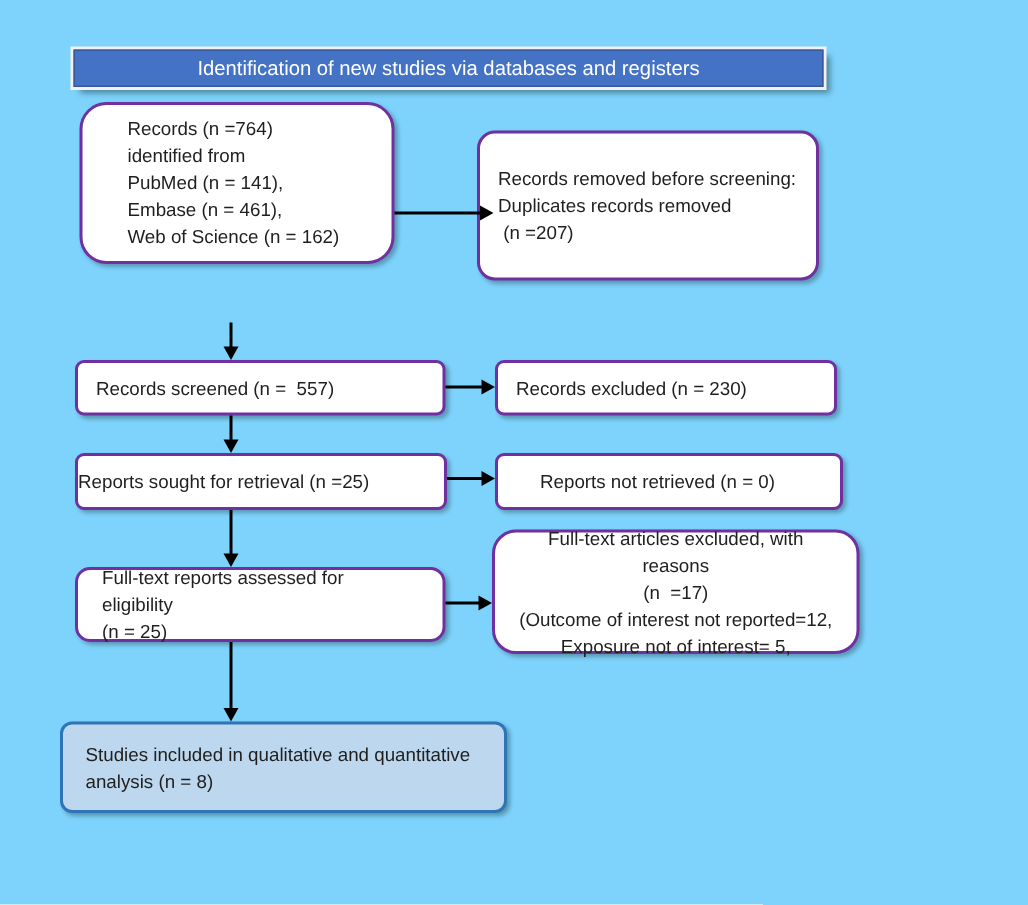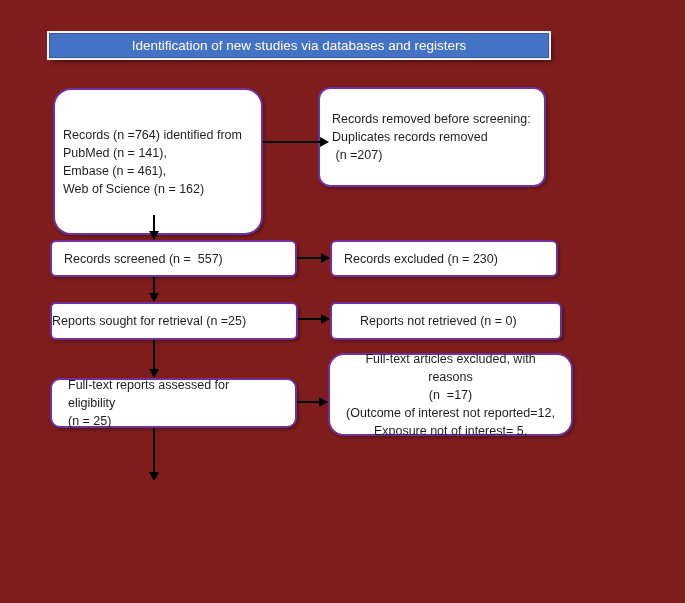--- a/index.html
+++ b/index.html
@@ -4,21 +4,21 @@
 <style>
   html, body {
     margin: 0;
     padding: 0;
     background: #ffffff;
   }
   .canvas {
     position: relative;
     width: 685px;
     height: 603px;
-    background: #7f1d1d;
+    background: #7dd3fc;
     font-family: "Liberation Sans", "DejaVu Sans", sans-serif;
     color: #1f1f1f;
     overflow: hidden;
   }
 
   
   .banner {
     position: absolute;
     left: 49px;
     top: 33px;
@@ -45,21 +45,21 @@
     box-shadow: 2px 2px 3px rgba(0,0,0,0.28);
     display: flex;
     align-items: center;
   }
   .box-text {
     white-space: pre-wrap;
     font-size: 12.5px;
     line-height: 18px;
   }
 
-  #box-identified   { left: 53px;  top: 68px;  width: 210px; height: 147px; border-radius: 18px; padding: 0 8px; margin-top: 20px; }
+  #box-identified   { left: 53px;  top: 68px;  width: 210px; height: 108px; border-radius: 18px; padding: 0 30px; }
   #box-removed      { left: 318px; top: 87px;  width: 228px; height: 100px; border-radius: 12px; padding: 0 12px; }
   #box-screened     { left: 50px;  top: 240px; width: 247px; height: 37px;  border-radius: 6px;  padding: 0 12px; }
   #box-excluded     { left: 330px; top: 240px; width: 228px; height: 37px;  border-radius: 6px;  padding: 0 12px; }
   #box-sought       { left: 50px;  top: 302px; width: 248px; height: 38px;  border-radius: 6px;  padding: 0 0; }
   #box-notretrieved { left: 330px; top: 302px; width: 232px; height: 38px;  border-radius: 6px;  padding: 0 28px; }
   #box-assessed     { left: 50px;  top: 378px; width: 247px; height: 50px;  border-radius: 10px; padding: 0 16px; }
   #box-ftexcluded   { left: 328px; top: 353px; width: 245px; height: 83px; border-radius: 16px; padding: 0 13px; text-align: center; }
   #box-included     {
     left: 40px; top: 481px; width: 298px; height: 61px; border-radius: 8px;
     background: #BDD7EE; border: 2px solid #2E75B6; padding: 0 15px;
@@ -143,20 +143,24 @@
 (n = 25)</div>
   </div>
 
   <div class="box" id="box-ftexcluded">
     <div class="box-text">Full-text articles excluded, with reasons
 (n  =17)
 (Outcome of interest not reported=12,
 Exposure not of interest= 5,</div>
   </div>
 
+  <div class="box" id="box-included">
+    <div class="box-text">Studies included in qualitative and quantitative
+analysis (n = 8)</div>
+  </div>
 
   <div class="arrow-v" id="arr-v1">
     <div class="stem"></div>
     <div class="head"></div>
   </div>
   <div class="arrow-v" id="arr-v2">
     <div class="stem"></div>
     <div class="head"></div>
   </div>
   <div class="arrow-v" id="arr-v3">

